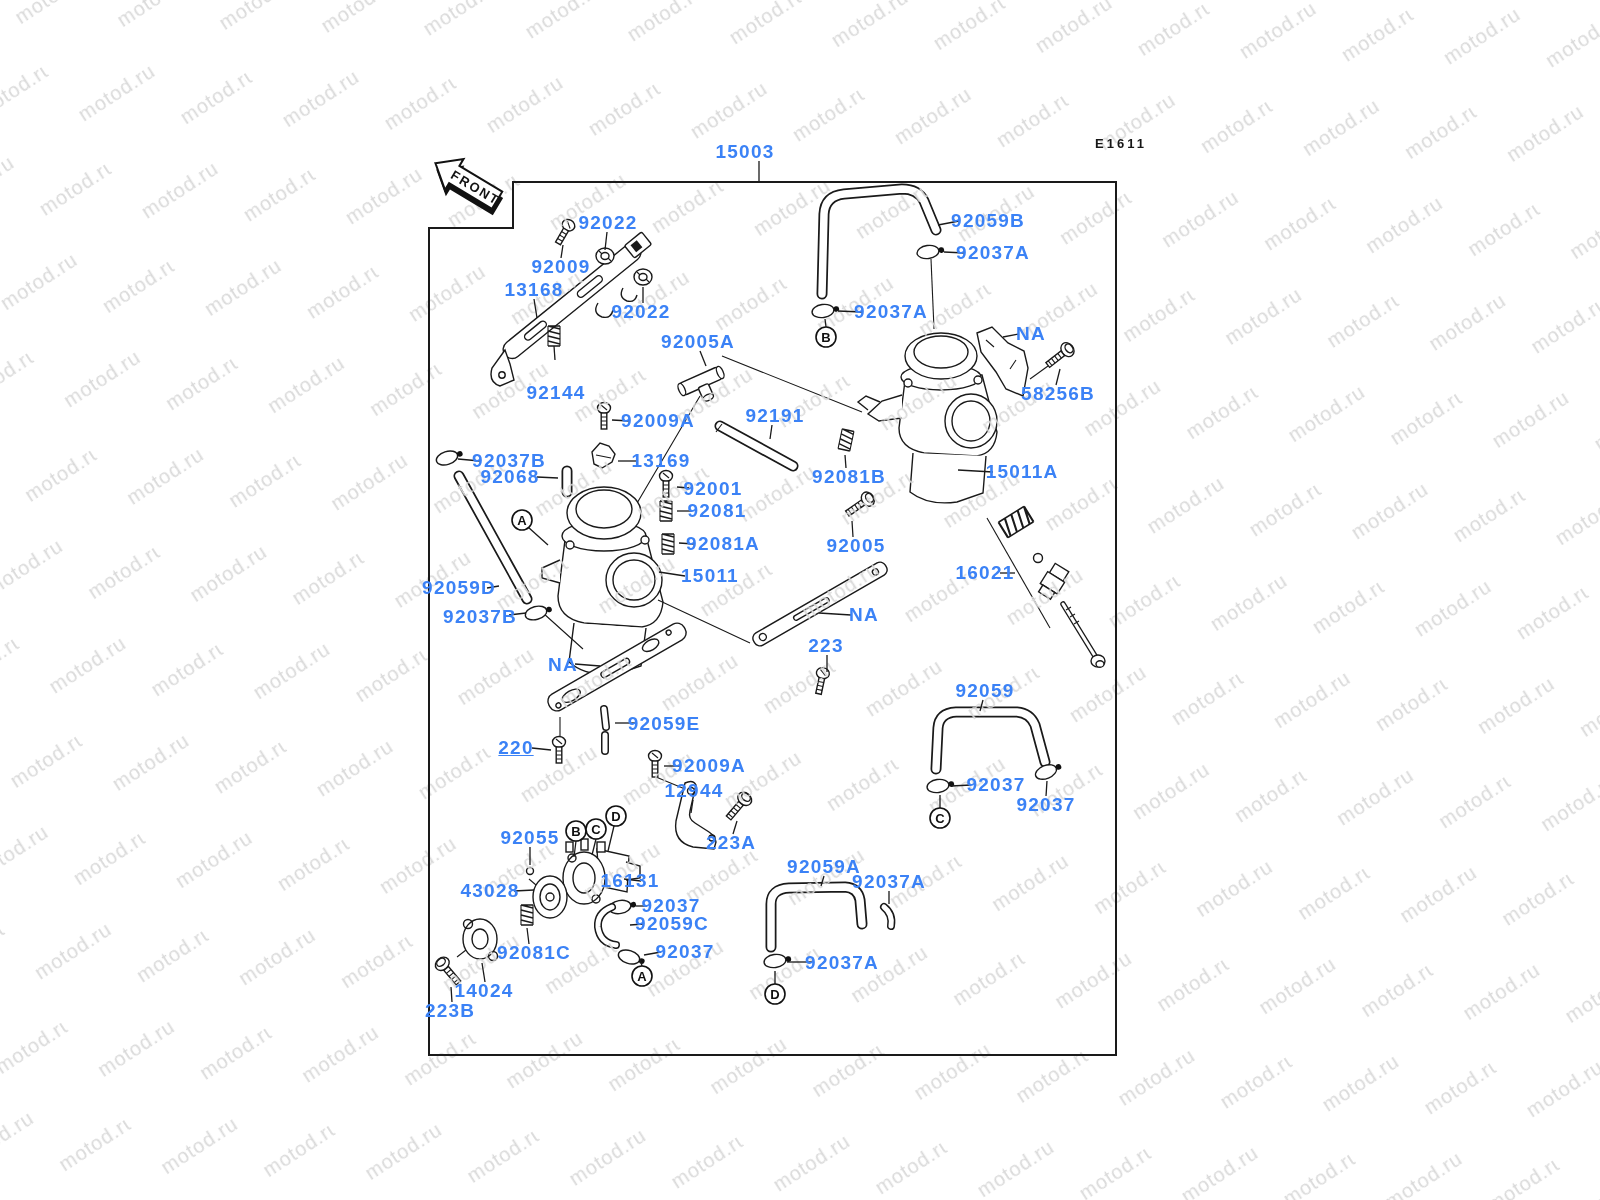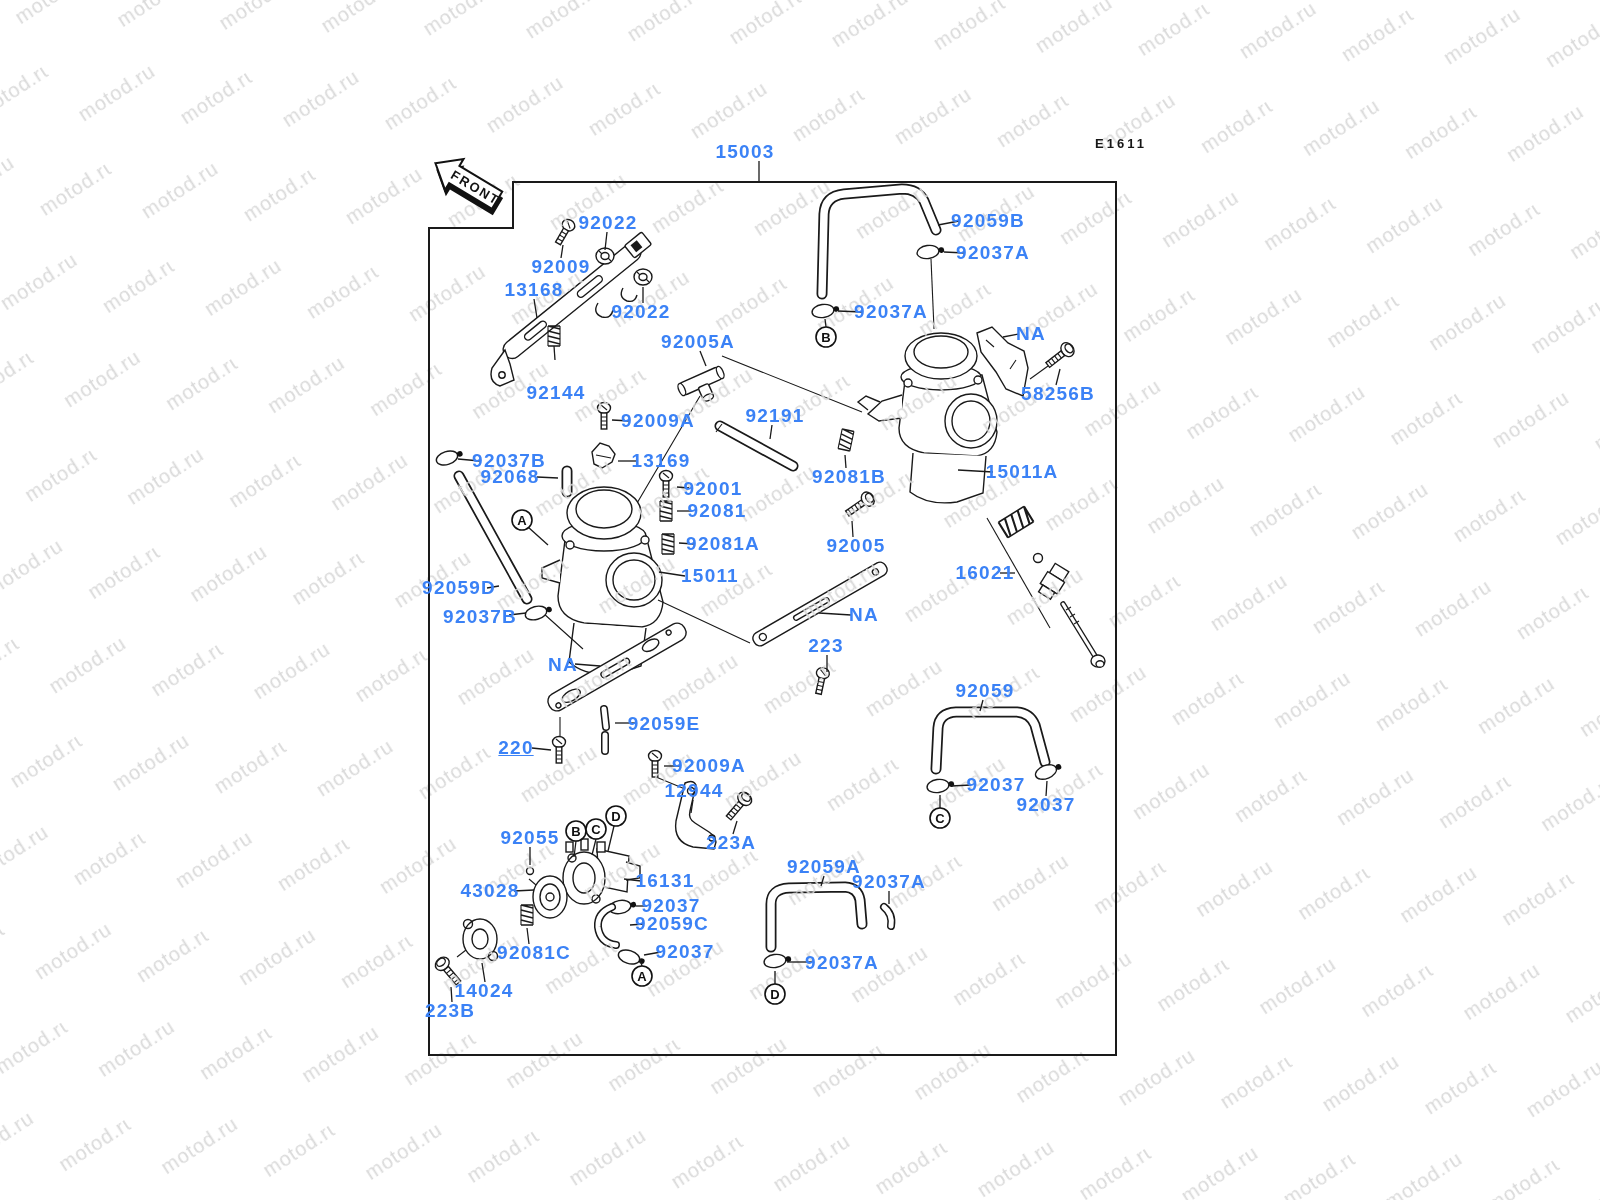--- a/index.html
+++ b/index.html
@@ -410,21 +410,21 @@
       <span class="part-label" style="left: 864px; top: 615px;">NA</span>
       <span class="part-label" style="left: 826px; top: 646px;">223</span>
       <span class="part-label" style="left: 480px; top: 617px;">92037B</span>
       <span class="part-label" style="left: 563px; top: 665px;">NA</span>
       <span class="part-label" style="left: 664px; top: 724px;">92059E</span>
       <span class="part-label" style="left: 516px; top: 748px; text-decoration: underline;">220</span>
       <span class="part-label" style="left: 709px; top: 766px;">92009A</span>
       <span class="part-label" style="left: 694px; top: 791px;">12944</span>
       <span class="part-label" style="left: 731px; top: 843px;">223A</span>
       <span class="part-label" style="left: 530px; top: 838px;">92055</span>
-      <span class="part-label" style="left: 665px; top: 881px;">16131</span>
+      <span class="part-label" style="left: 630px; top: 881px;">16131</span>
       <span class="part-label" style="left: 490px; top: 891px;">43028</span>
       <span class="part-label" style="left: 671px; top: 906px;">92037</span>
       <span class="part-label" style="left: 672px; top: 924px;">92059C</span>
       <span class="part-label" style="left: 534px; top: 953px;">92081C</span>
       <span class="part-label" style="left: 685px; top: 952px;">92037</span>
       <span class="part-label" style="left: 484px; top: 991px;">14024</span>
       <span class="part-label" style="left: 450px; top: 1011px;">223B</span>
       <span class="part-label" style="left: 985px; top: 691px;">92059</span>
       <span class="part-label" style="left: 996px; top: 785px;">92037</span>
       <span class="part-label" style="left: 1046px; top: 805px;">92037</span>

